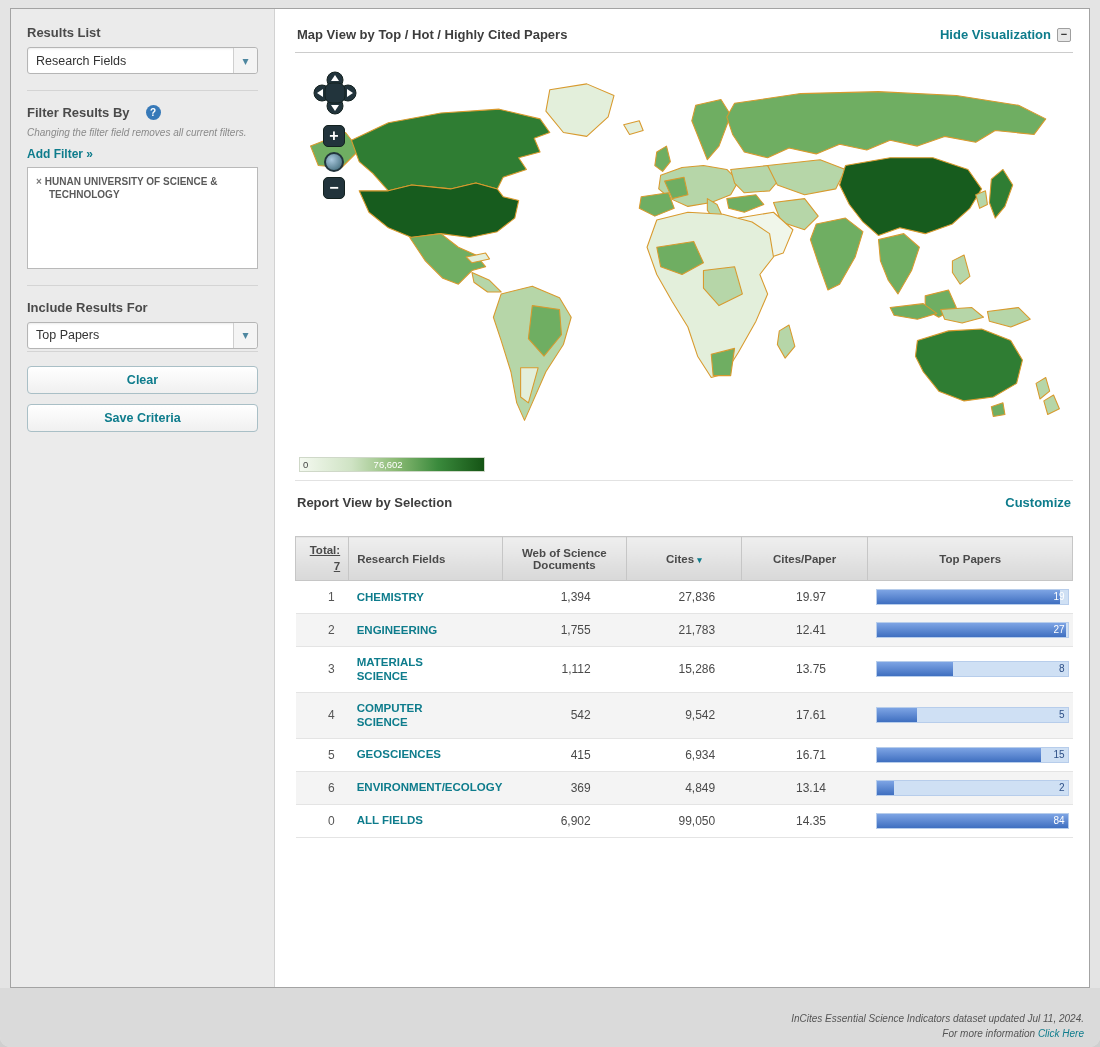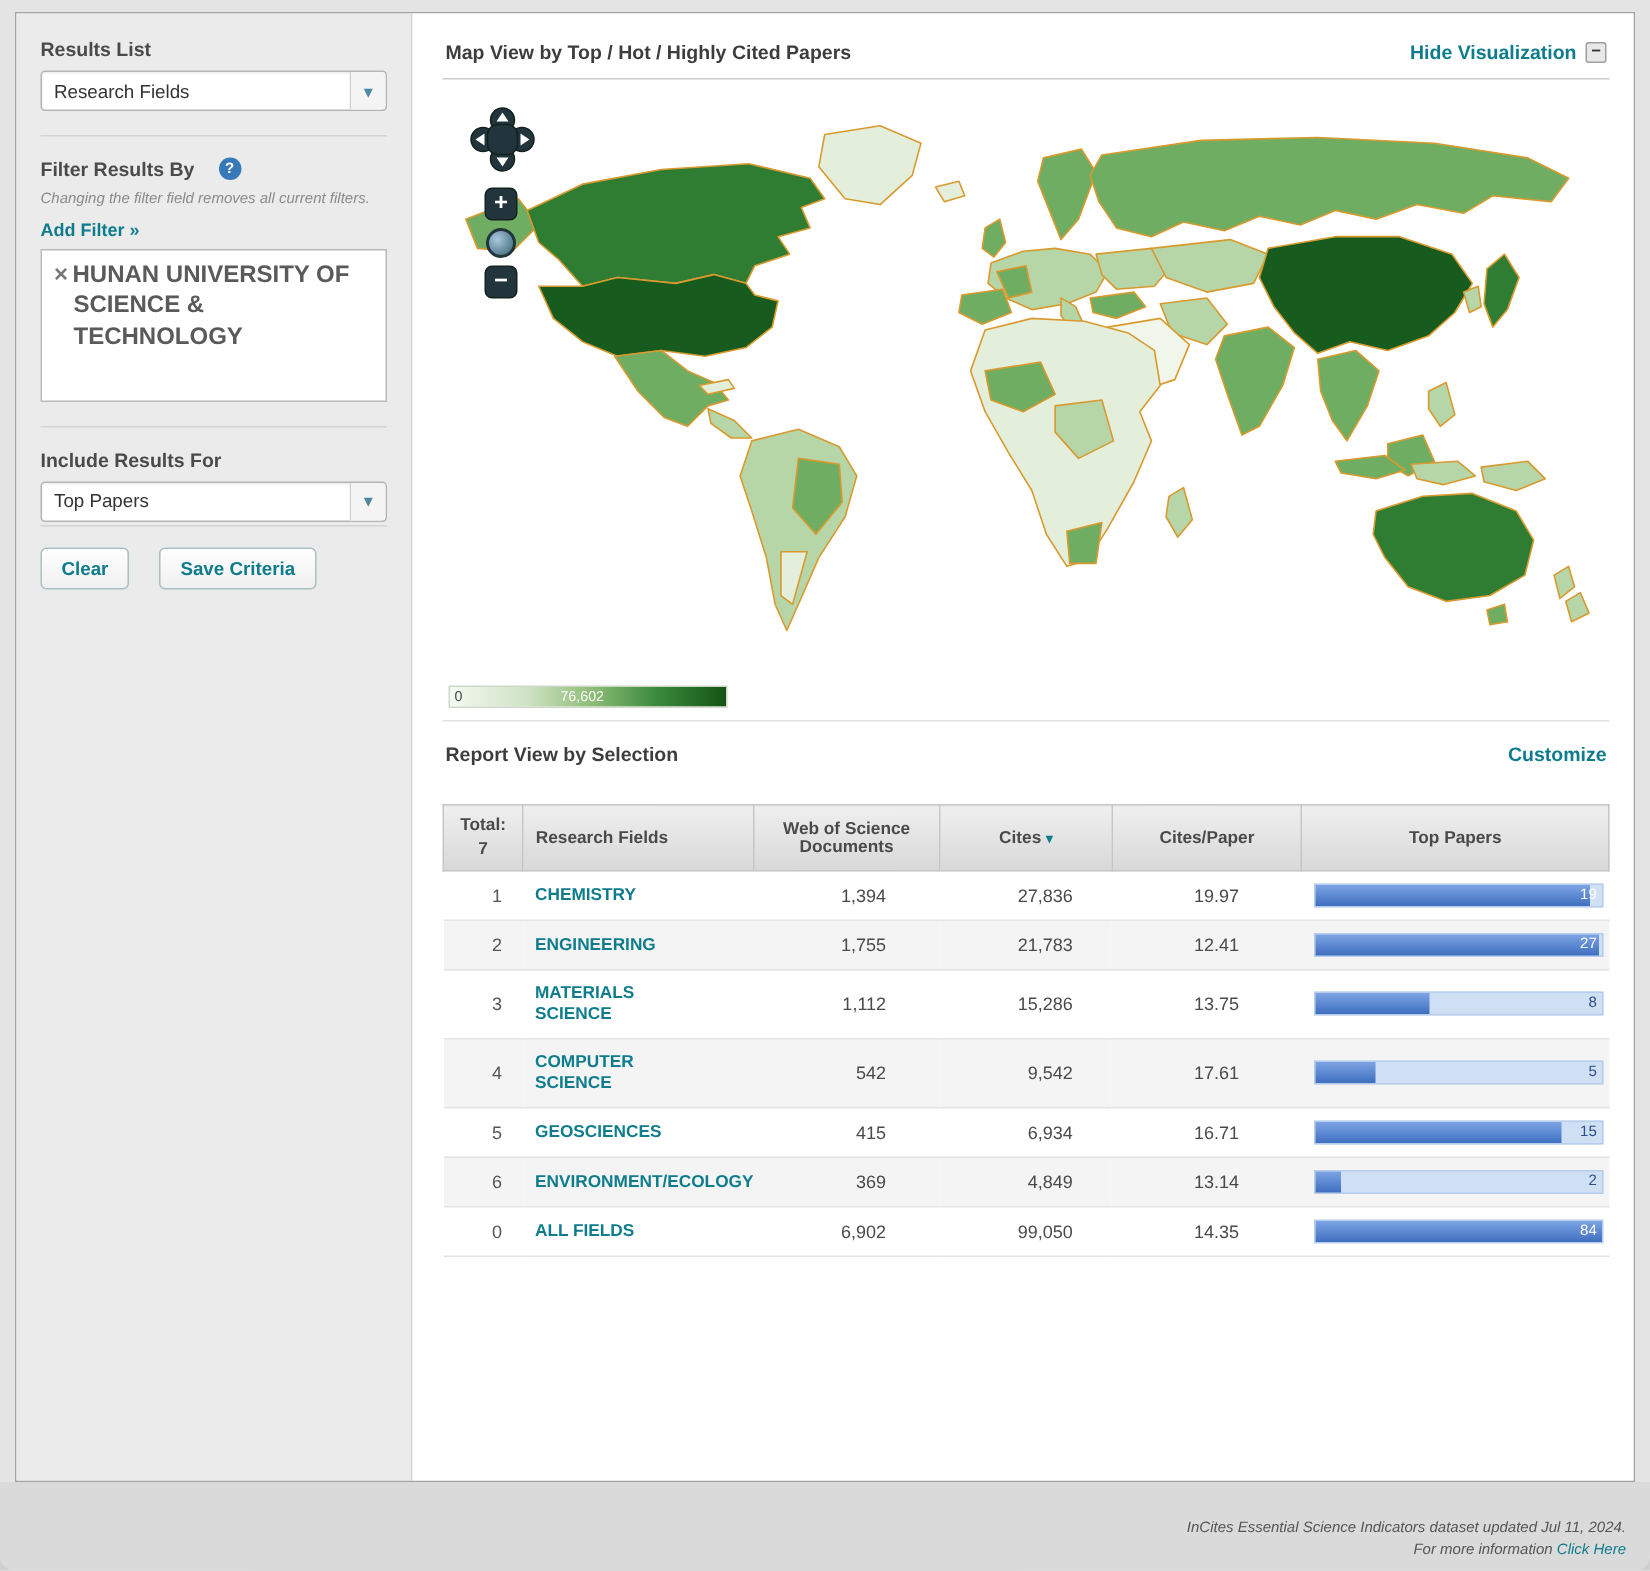--- a/index.html
+++ b/index.html
@@ -12,23 +12,23 @@
   .sidebar { width:264px; background:#ebebeb; border-right:1px solid #d2d2d2; padding:16px 16px; flex-shrink:0; }
   .sb-label { font-size:13px; font-weight:bold; color:#4a4a4a; margin-bottom:7px; }
   .selectbox { background:#fff; border:1px solid #b5b5b5; border-radius:3px; height:27px; display:flex; align-items:center; justify-content:space-between; padding-left:8px; font-size:12.5px; color:#333; cursor:pointer; box-shadow:inset 0 1px 2px rgba(0,0,0,.08); }
   .selectbox .chev { width:24px; height:100%; border-left:1px solid #cfcfcf; display:flex; align-items:center; justify-content:center; color:#4e87a0; font-size:12px; background:#f4f4f4; border-radius:0 3px 3px 0; }
   .sb-section { border-top:1px solid #d4d4d4; margin-top:16px; padding-top:14px; }
   .sb-row { display:flex; align-items:center; gap:16px; }
   .help-icon { width:15px; height:15px; border-radius:50%; background:#3779b8; color:#fff; font-size:10px; font-weight:bold; display:inline-flex; align-items:center; justify-content:center; cursor:pointer; }
   .sb-note { font-size:10px; font-style:italic; color:#8a8a8a; margin:7px 0 4px; line-height:1.25; }
   .add-filter { font-size:12px; font-weight:bold; color:#0e7c8c; cursor:pointer; display:inline-block; margin-bottom:6px; text-decoration:none; }
   .filter-box { background:#fff; border:1px solid #b9b9b9; height:102px; padding:7px 8px; overflow:auto; }
-  .filter-item { font-size:16px; font-weight:bold; color:#5a5a5a; line-height:1.3; padding-left:13px; text-indent:-13px; cursor:default; }
+  .filter-item { font-size:10px; font-weight:bold; color:#5a5a5a; line-height:1.3; padding-left:13px; text-indent:-13px; cursor:default; }
   .filter-x { color:#777; font-weight:bold; margin-right:3px; cursor:pointer; font-style:normal; }
-  .btn-row { display:flex; gap:20px; margin-top:2px; }
+  .btn-row { display:flex; gap:10px; margin-top:2px;flex-direction:column; }
   .sb-btn { background:linear-gradient(#ffffff,#f0f0f0); border:1px solid #a9bfc6; border-radius:4px; color:#0e7c8c; font-size:12.5px; font-weight:bold; padding:6px 13px; cursor:pointer; font-family:"Liberation Sans",sans-serif; }
 
   
   .main { flex:1; padding:14px 16px 0 20px; background:#fff; overflow:hidden; }
   .main-header { display:flex; justify-content:space-between; align-items:center; padding:4px 2px 10px 2px; border-bottom:1px solid #cccccc; }
   .main-title { font-size:13px; font-weight:bold; color:#3d3d3d; }
   .teal-link { font-size:13px; font-weight:bold; color:#0e7c8c; cursor:pointer; text-decoration:none; display:inline-flex; align-items:center; gap:6px; }
   .minus-box { width:14px; height:14px; background:#e8e8e8; border:1px solid #9f9f9f; color:#333; display:inline-flex; align-items:center; justify-content:center; font-size:11px; line-height:1; font-weight:bold; border-radius:2px; }
 
   
@@ -44,21 +44,21 @@
   .legend { position:relative; width:186px; height:15px; margin:2px 0 0 4px; background:linear-gradient(to right,#f4f9f0 0%,#cfe3c4 28%,#8cbb75 52%,#3a8a3c 75%,#155415 100%); border:1px solid #cfd8c8; }
   .legend .lg-min { position:absolute; left:3px; top:1px; font-size:9.5px; color:#444; }
   .legend .lg-max { position:absolute; left:40%; top:1px; font-size:9.5px; color:#fff; }
 
   
   .report-header { display:flex; justify-content:space-between; align-items:center; padding:14px 2px 26px 2px; margin-top:8px; border-top:1px solid #e2e2e2; }
   .report-title { font-size:13px; font-weight:bold; color:#3d3d3d; }
 
   table.report { width:100%; border-collapse:collapse; }
   table.report thead th { background:linear-gradient(#efefef,#d8d8d8); border:1px solid #c6c6c6; font-size:11.5px; color:#4a4a4a; font-weight:bold; padding:6px 8px; vertical-align:middle; }
-  th.h-total { width:52px; text-align:center; line-height:1.35; }
+  th.h-total { width:52px; text-align:right; line-height:1.35;text-decoration:underline; }
   th.h-field { width:150px; text-align:left; }
   th.h-docs  { width:122px; text-align:center; }
   th.h-cites { width:112px; text-align:center; color:#0e7c8c; cursor:pointer;margin-top:20px; }
   th.h-cpp   { width:124px; text-align:center;margin-left:12px; }
   th.h-top   { text-align:center; }
   .sort-arrow { font-size:9px; color:#0e7c8c; }
   tbody tr:nth-child(even) { background:#f4f4f4; }
   tbody td { font-size:12px; color:#4a4a4a; padding:8px 8px; border-bottom:1px solid #e4e4e4; vertical-align:middle; }
   .td-rank { text-align:right; padding-right:14px; color:#555; }
   .field-link { color:#0e7c8c; font-weight:bold; font-size:11.5px; cursor:pointer; text-decoration:none; line-height:1.25; display:inline-block; max-width:118px; }

